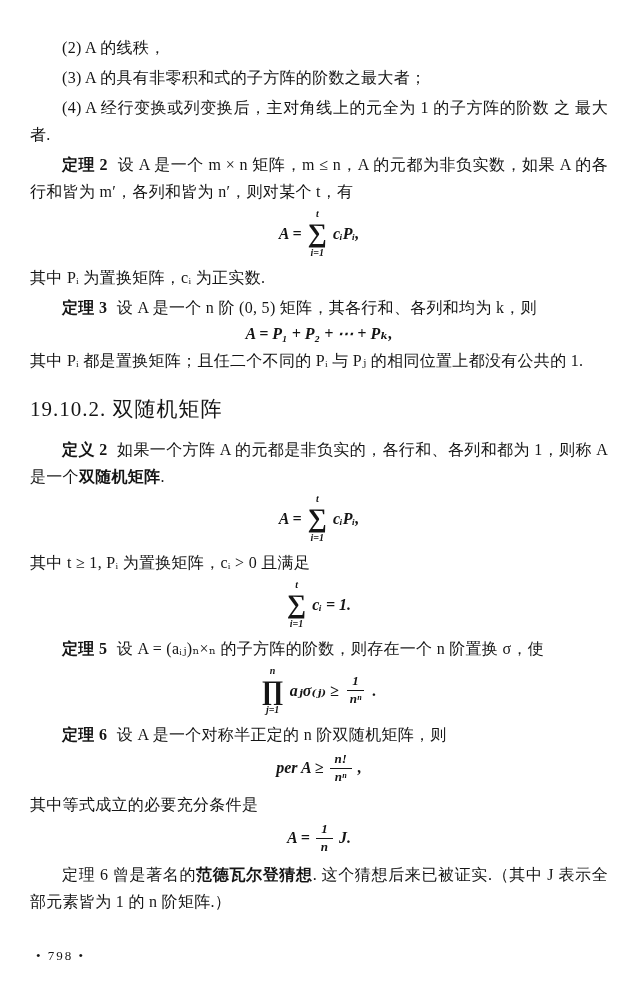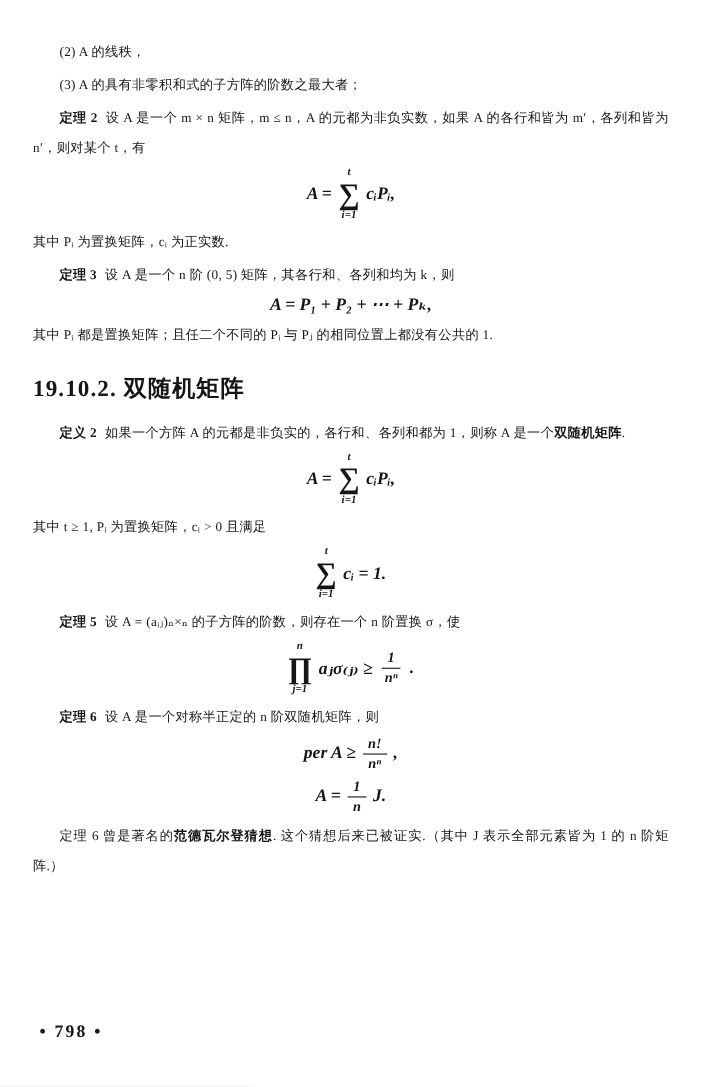--- a/index.html
+++ b/index.html
@@ -9,31 +9,31 @@
     margin:0 auto;
     background:#ffffff;
     color:#151515;
     font-family:"Liberation Serif","DejaVu Serif",serif;
     box-sizing:border-box;
     padding:34px 32px 0 30px;
     overflow:hidden;
   }
   .para{
     margin:0 0 3px 0;
-    font-size:12px;
+    font-size:16px;
     line-height:27px;
     text-align:justify;
     letter-spacing:0.3px;
   }
   .indent{text-indent:2em;}
   .lead{font-weight:bold;margin-right:0.6em;}
   .bold{font-weight:bold;}
   .heading{
     font-size:21px;
-    font-weight:bold;
+    font-weight:normal;
     letter-spacing:1px;
     margin:20px 0 12px 0;
     line-height:30px;
   }
   .formula{
     display:flex;
     align-items:center;
     justify-content:center;
     font-size:16px;
     font-style:italic;
@@ -66,33 +66,34 @@
     align-items:center;
     line-height:1.15;
     font-size:13px;
     vertical-align:middle;
   }
   .frac .num{padding:0 5px 1px 5px;border-bottom:1.5px solid #151515;}
   .frac .den{padding:1px 5px 0 5px;}
   .footer{
     position:absolute;
     left:36px;
-    bottom:40px;
-    font-size:16px;
-    font-weight:bold;
+    bottom:24px;
+    font-size:13px;
+    font-weight:normal;
     letter-spacing:2px;
   }
 </style>
 </head>
 <body>
 
 <div class="page">
 
   <p class="para indent">(2) A 的线秩，</p>
   <p class="para indent">(3) A 的具有非零积和式的子方阵的阶数之最大者；</p>
+  <p class="para indent">(4) A 经行变换或列变换后，主对角线上的元全为 1 的子方阵的阶数 之 最大者.</p>
 
   <p class="para indent">
     <span class="lead">定理 2</span><span>设 A 是一个 m × n 矩阵，m ≤ n，A 的元都为非负实数，如果 A 的各行和皆为 m′，各列和皆为 n′，则对某个 t，有</span>
   </p>
 
   <div class="formula">
     <span>A =</span>
     <span class="bigop">
       <span class="lim">t</span>
       <span class="op">∑</span>
@@ -165,20 +166,21 @@
 
   <div class="formula">
     <span>per A ≥</span>
     <span class="frac">
       <span class="num">n!</span>
       <span class="den">nⁿ</span>
     </span>
     <span>,</span>
   </div>
 
+  <p class="para">其中等式成立的必要充分条件是</p>
 
   <div class="formula">
     <span>A =</span>
     <span class="frac">
       <span class="num">1</span>
       <span class="den">n</span>
     </span>
     <span>J.</span>
   </div>
 

